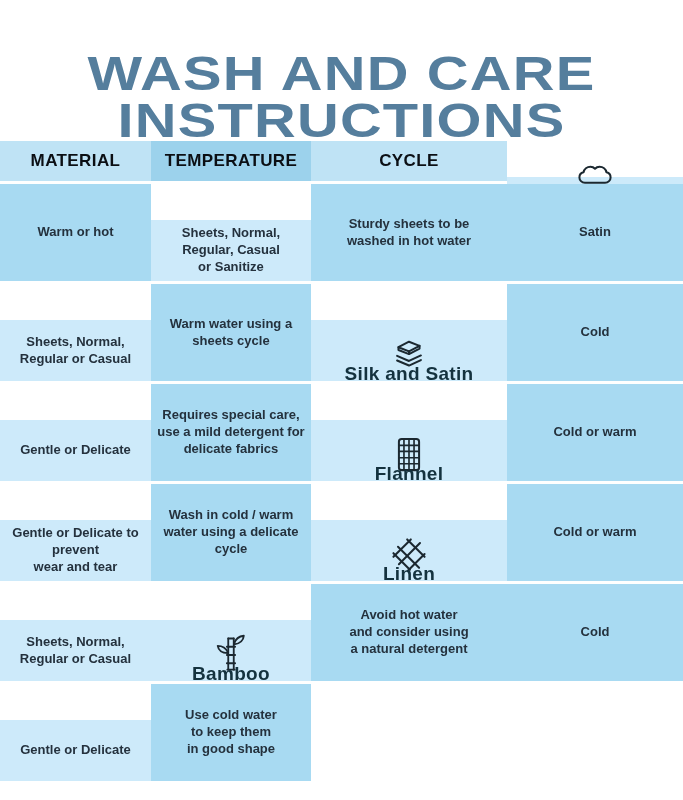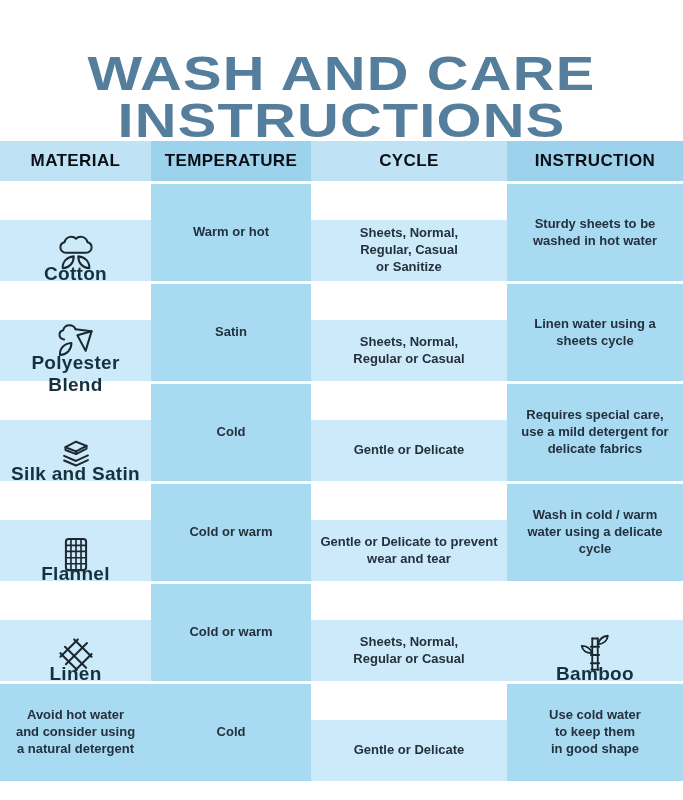--- a/index.html
+++ b/index.html
@@ -66,55 +66,42 @@
   <div class="title">
     <span class="t-line">WASH AND CARE</span>
     <span class="t-line">INSTRUCTIONS</span>
   </div>
 
   <div class="grid">
 
     <div class="hcell h-light">MATERIAL</div>
     <div class="hcell h-dark">TEMPERATURE</div>
     <div class="hcell h-light">CYCLE</div>
-    <div class="hcell h-dark">INSTRUCTION</div>
 
     <div class="cell mat c-light">
       <span class="icon">
         <svg width="44" height="44" viewBox="0 0 48 48" fill="none" stroke="currentColor" stroke-width="2.2" stroke-linecap="round" stroke-linejoin="round">
           <path d="M13 21.5 C9.5 21.5 7 18.8 7 15.7 C7 13 8.9 10.8 11.5 10.2 C12.2 6.7 15.3 4.2 19 4.2 C21 4.2 22.8 5 24 6.3 C25.2 5 27 4.2 29 4.2 C32.7 4.2 35.8 6.7 36.5 10.2 C39.1 10.8 41 13 41 15.7 C41 18.8 38.5 21.5 35 21.5 Z"></path>
           <path d="M21.5 25.5 C21.5 33 16.5 38 9.5 38.5 C9 31.5 14 26 21.5 25.5 Z"></path>
           <path d="M26.5 25.5 C26.5 33 31.5 38 38.5 38.5 C39 31.5 34 26 26.5 25.5 Z"></path>
         </svg>
       </span>
       <div class="mat-label">Cotton</div>
     </div>
     <div class="cell c-dark">Warm or hot</div>
     <div class="cell c-light">Sheets, Normal,
 Regular, Casual
 or Sanitize</div>
     <div class="cell c-dark">Sturdy sheets to be
 washed in hot water</div>
 
-    <div class="cell mat c-light">
-      <span class="icon">
-        <svg width="44" height="44" viewBox="0 0 48 48" fill="none" stroke="currentColor" stroke-width="2.2" stroke-linecap="round" stroke-linejoin="round">
-          <path d="M11 19 C8 18.5 6 16.3 6 13.8 C6 11.4 7.7 9.4 10.1 8.9 C10.8 5.7 13.6 3.5 17 3.5 C19.9 3.5 22.4 5.3 23.4 7.8"></path>
-          <path d="M23.4 7.8 L41 10"></path>
-          <path d="M19 23 C19 30.5 14 35.5 6.5 36 C6 29 11 23.5 19 23 Z"></path>
-          <path d="M25.5 14.5 L41 10 L34.5 31.5 Z"></path>
-        </svg>
-      </span>
-      <div class="mat-label">Polyester
-Blend</div>
-    </div>
     <div class="cell c-dark">Satin</div>
     <div class="cell c-light">Sheets, Normal,
 Regular or Casual</div>
-    <div class="cell c-dark">Linen water using a
+    <div class="cell c-dark">Warm water using a
 sheets cycle</div>
 
     <div class="cell mat c-light">
       <span class="icon">
         <svg width="46" height="44" viewBox="0 0 48 48" fill="none" stroke="currentColor" stroke-width="2.2" stroke-linecap="round" stroke-linejoin="round">
           <path d="M12.5 15.5 L24 9.5 L35.5 14 L24 20 Z"></path>
           <path d="M12.5 15.5 L12.5 18.5 L24 23 L35.5 17 L35.5 14"></path>
           <path d="M24 20 L24 23"></path>
           <path d="M11 25 L24 30.5 L37 24.5"></path>
           <path d="M11 30 L24 35.5 L37 29.5"></path>

